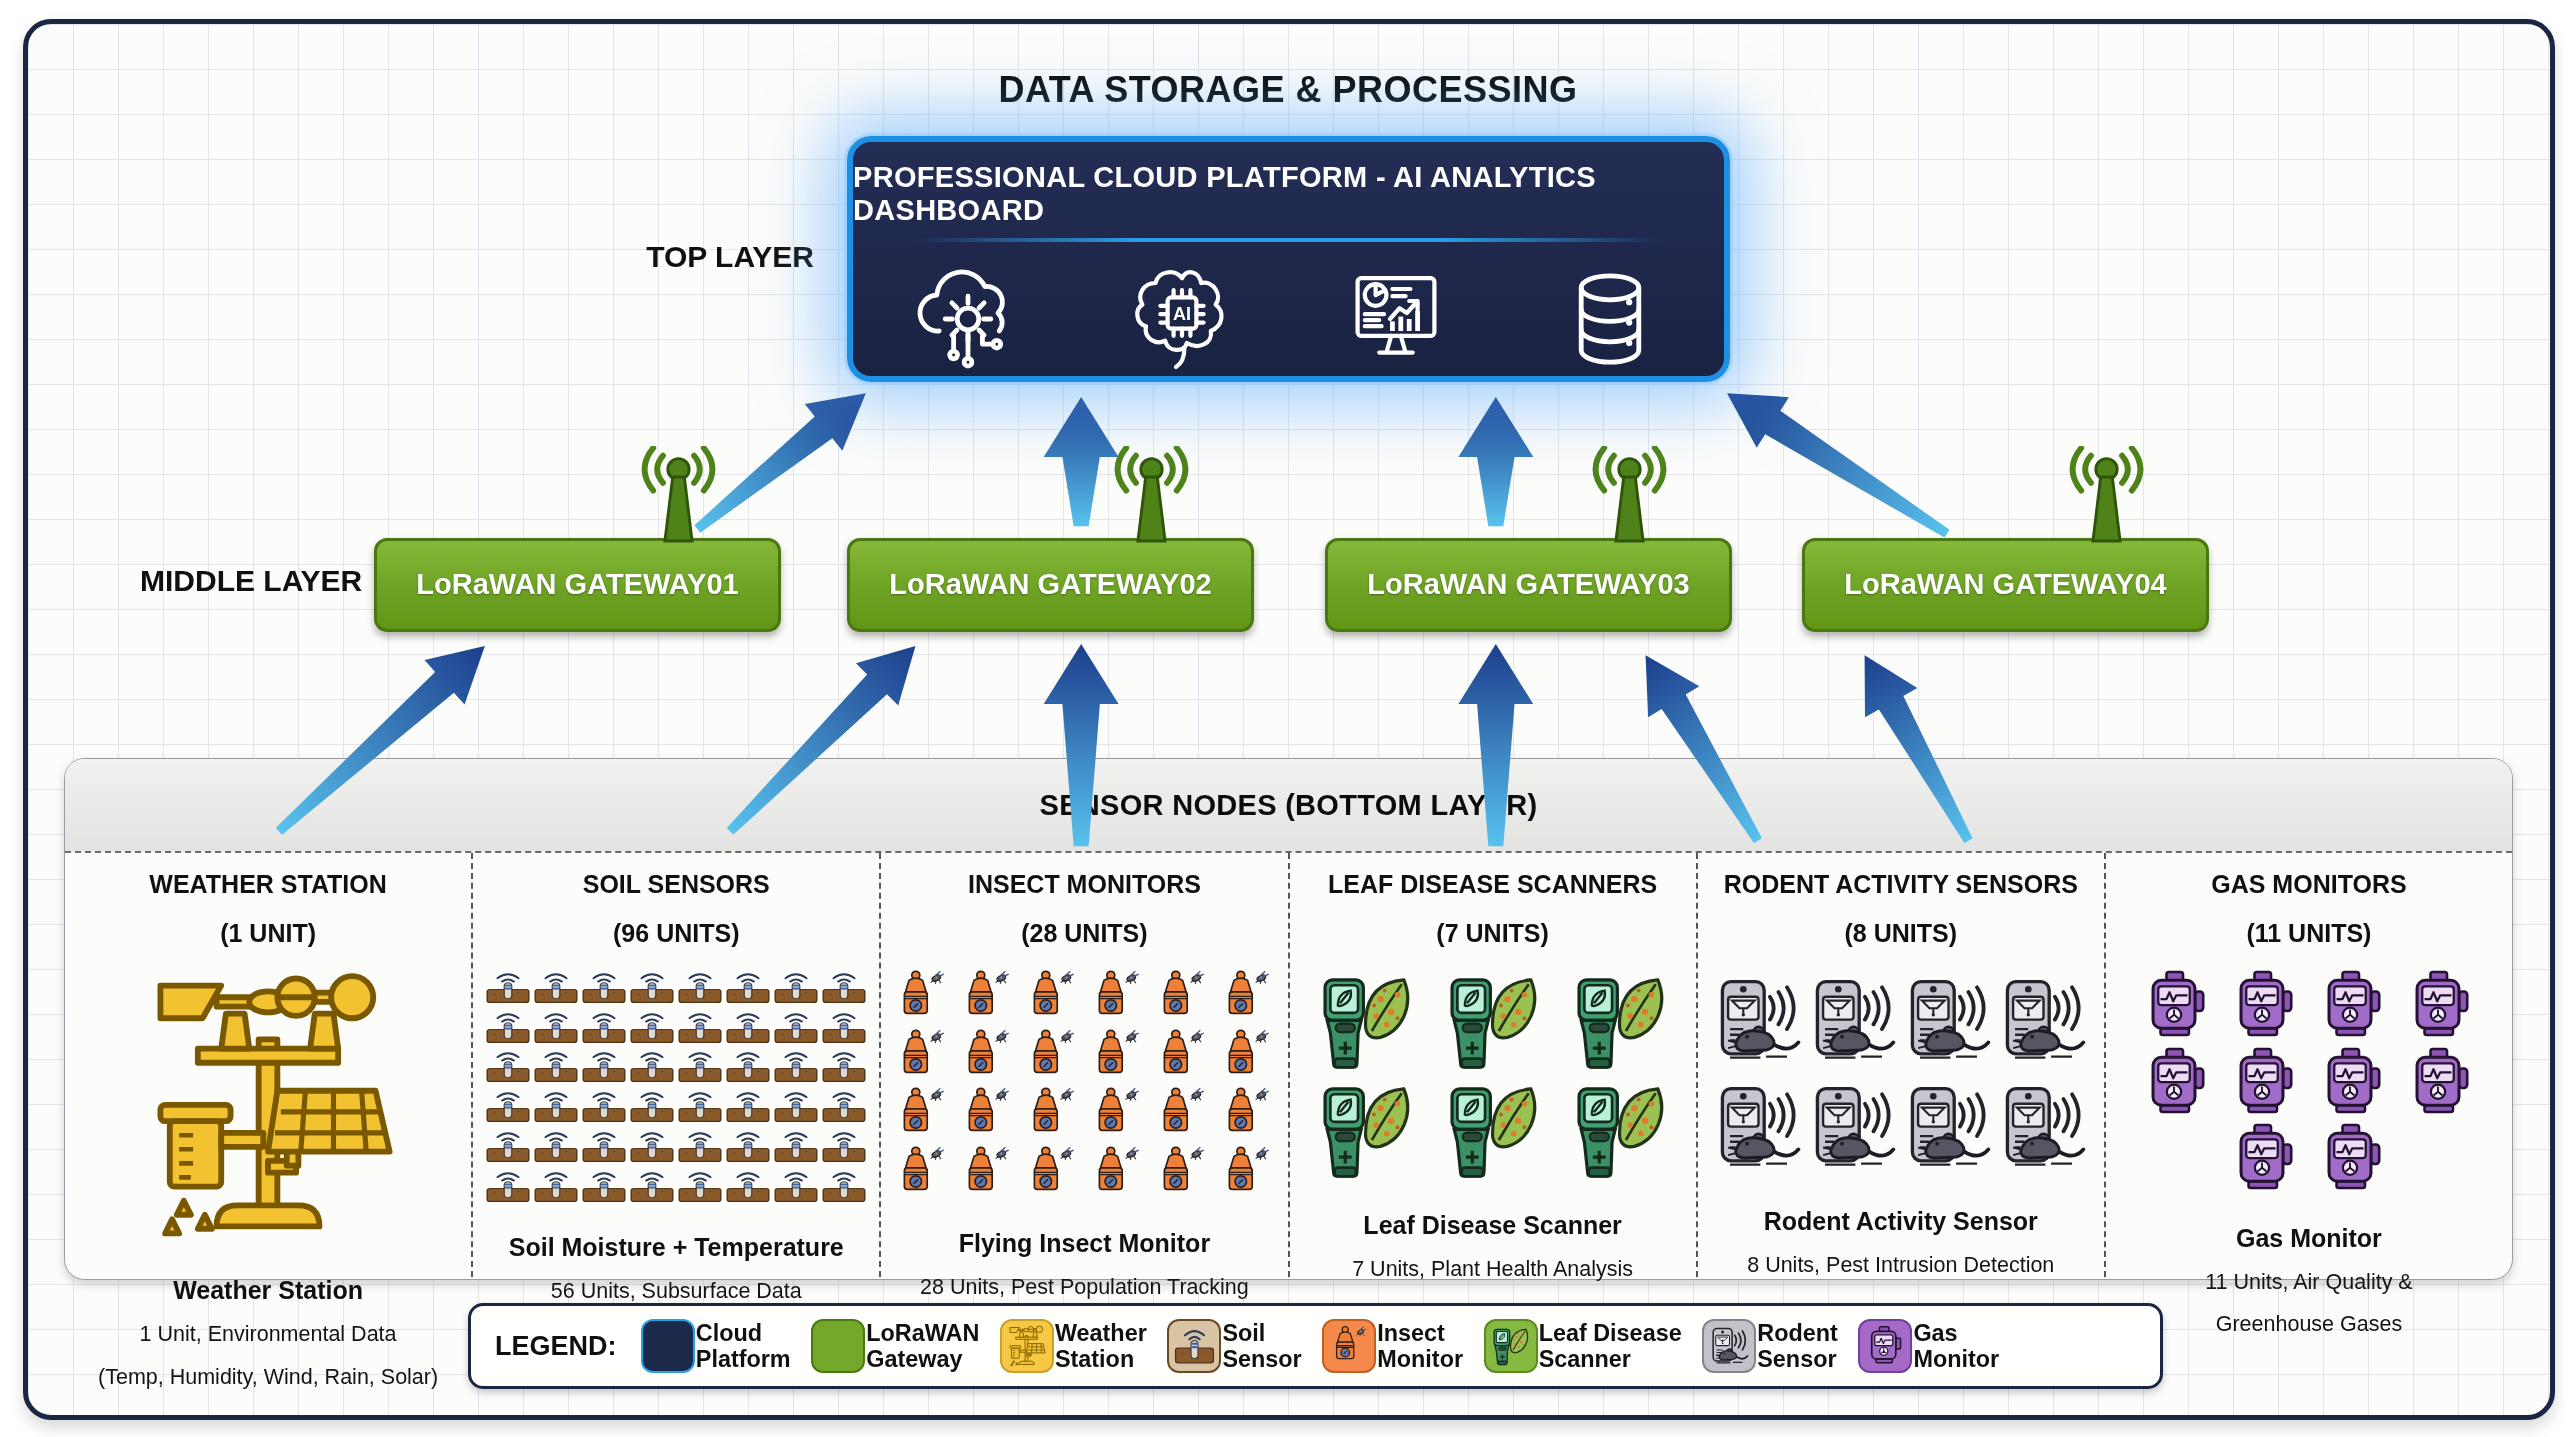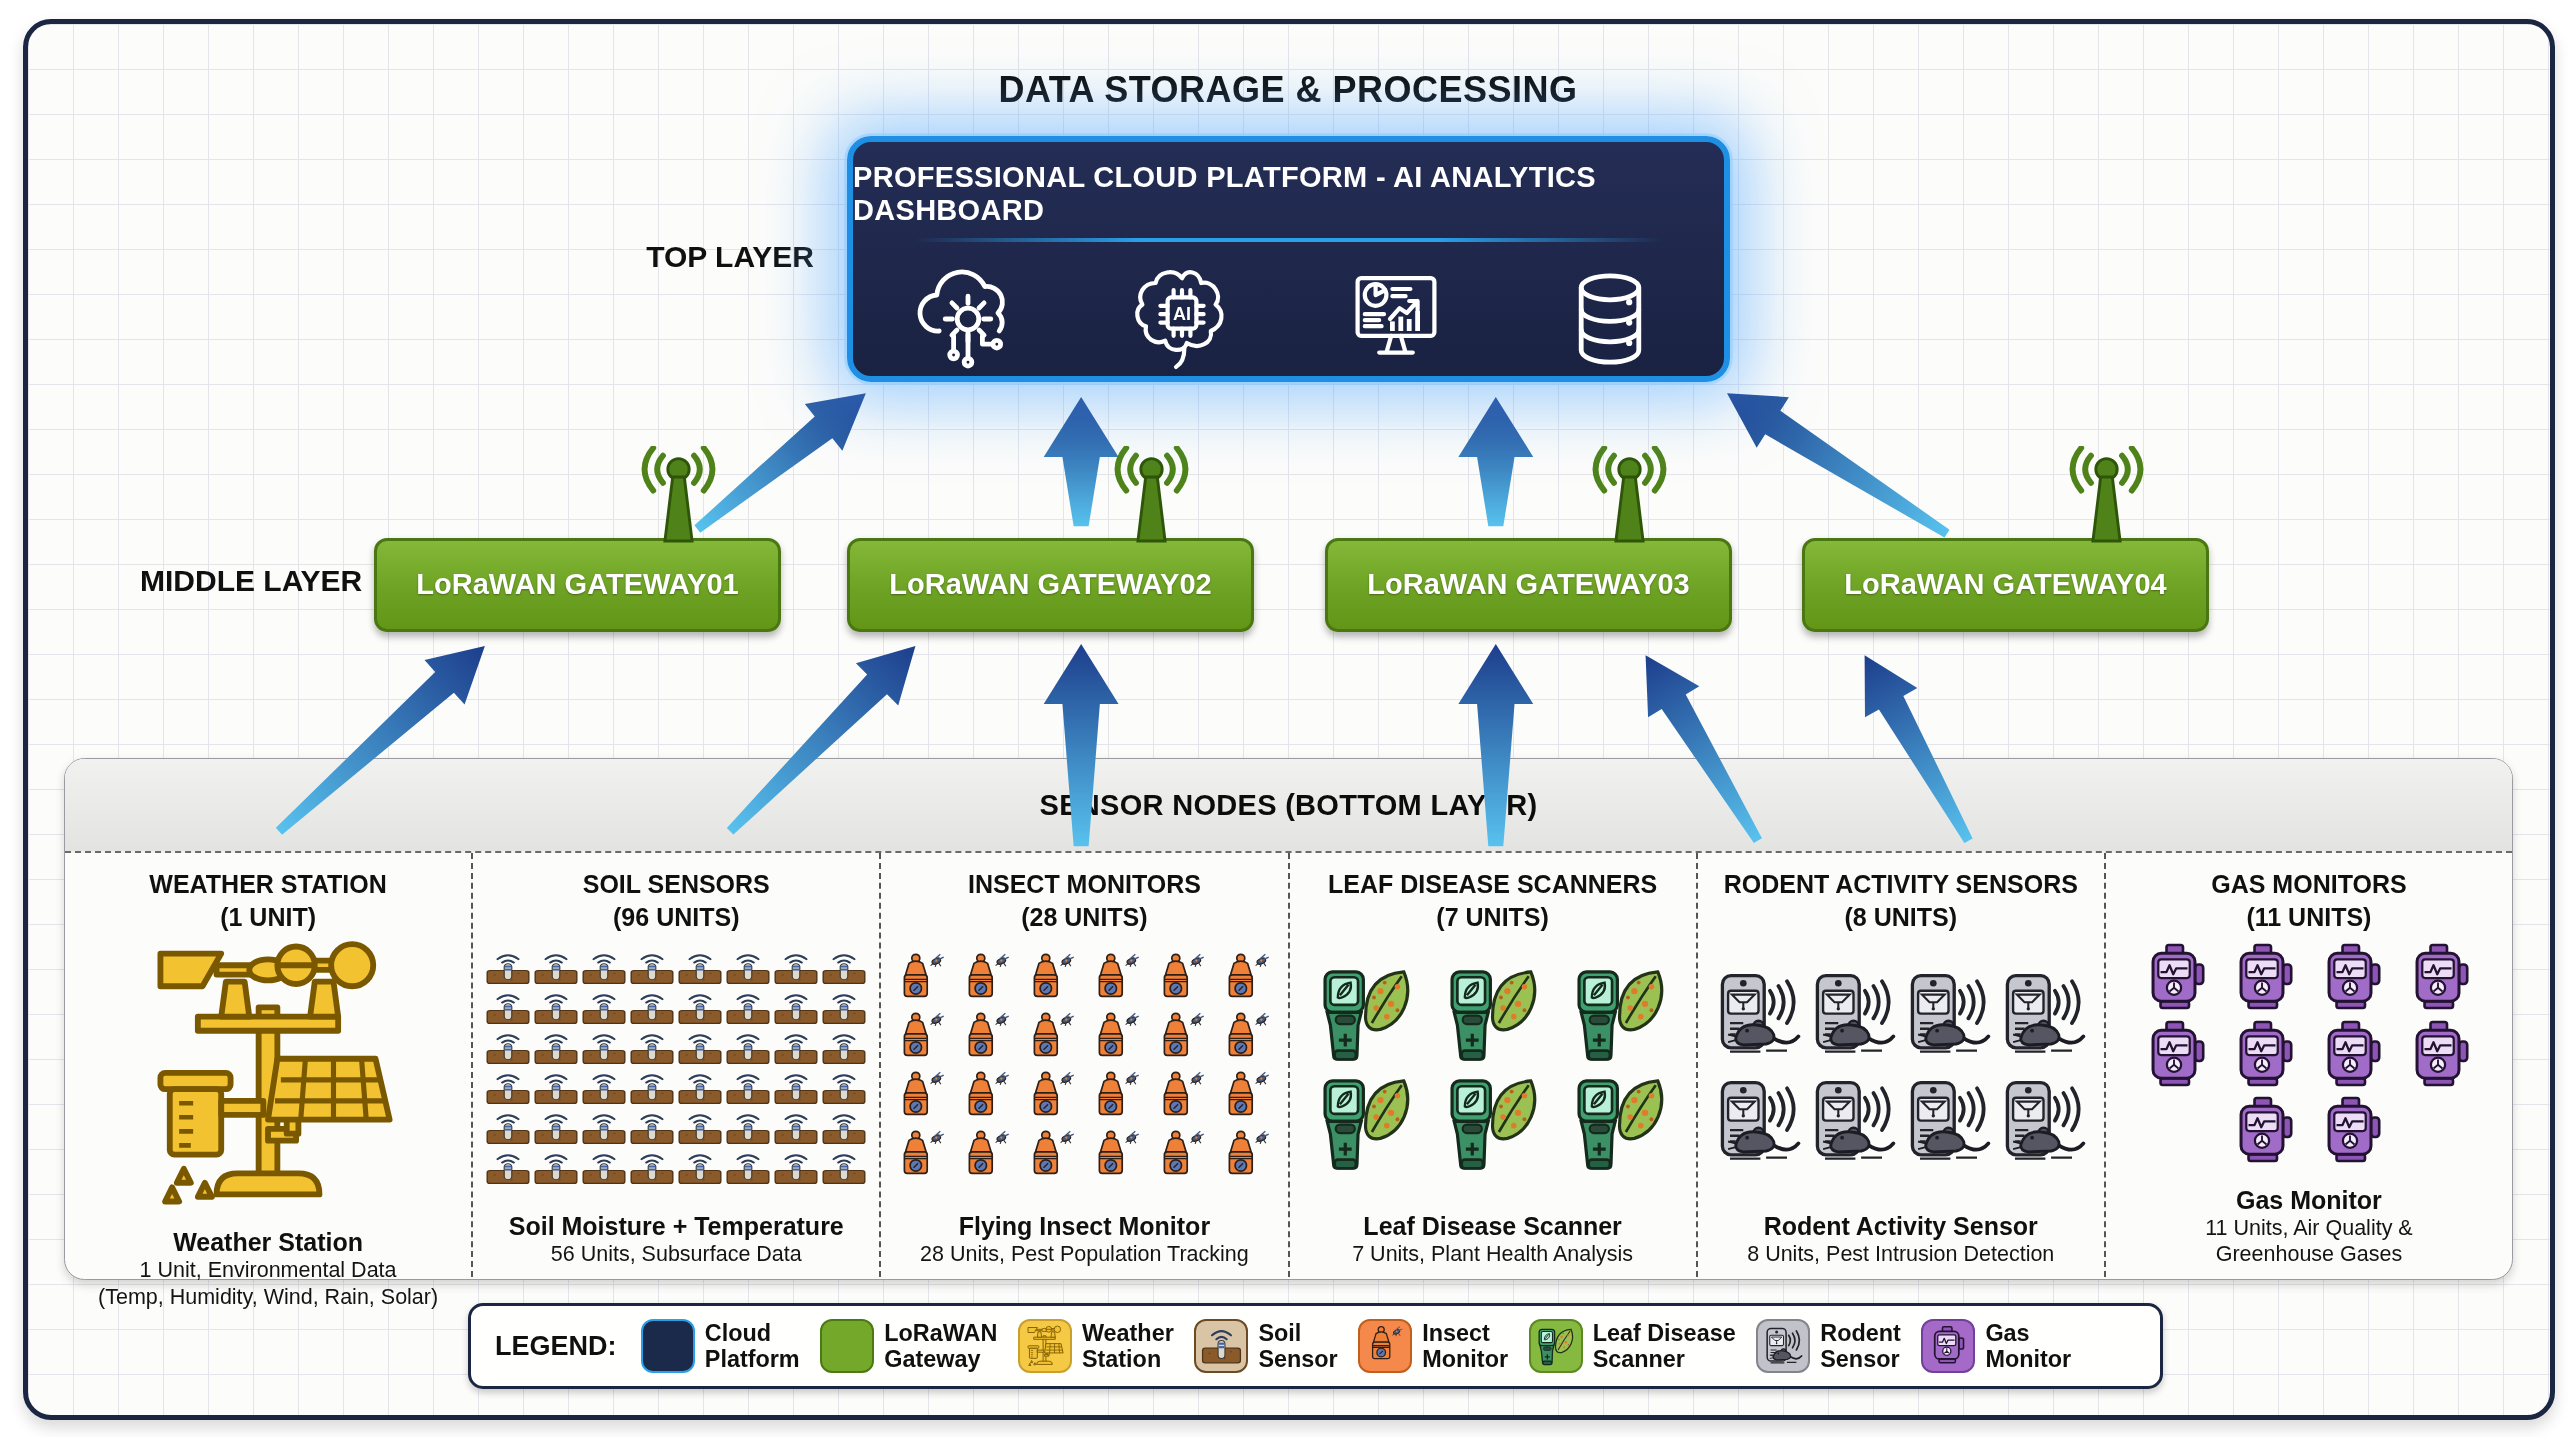--- a/index.html
+++ b/index.html
@@ -70,21 +70,21 @@
   .sensor-header{
     height:94px;border-radius:19px 19px 0 0;
     background:linear-gradient(180deg,#f1f1ef,#e3e3e1);
     border-bottom:2.8px dashed #6a6a6a;box-sizing:border-box;
     display:flex;align-items:center;justify-content:center;
     font-size:29px;font-weight:bold;color:#0c0c0c;letter-spacing:0.3px;
   }
   .sensor-cols{display:flex;height:424px}
   .sensor-col{
     flex:1 1 0;box-sizing:border-box;padding:15px 5.6px 9.4px 5.6px;
-    display:flex;flex-direction:column;align-items:center;
+    display:flex;flex-direction:column;align-items:center;gap:16px;
   }
   .sensor-col + .sensor-col{border-left:2.8px dashed #555}
   .col-heading,.col-units{font-size:25px;font-weight:bold;text-align:center;line-height:1.3}
   .icon-grid{flex:1;display:flex;flex-direction:column;justify-content:center;align-items:center;gap:1.9px;margin:3.7px 0}
   .grid-row{display:flex;justify-content:center}
   .caption-title{font-size:25px;font-weight:bold;text-align:center;margin-top:7px}
   .caption-line{font-size:21.5px;text-align:right;line-height:1.22;color:#141414}
   
   [data-grid="0"] .glyph{width:290px;height:281px}
   [data-grid="1"] .glyph{width:48px;height:38px}
@@ -94,21 +94,21 @@
   [data-grid="5"] .glyph{width:88px;height:75px}
   .glyph use{width:100%;height:100%}
   
   .legend-box{
     left:468px;top:1303px;width:1695px;height:86px;border-radius:15px;
     background:#fffffe;border:3.7px solid #1a2642;box-sizing:border-box;
     box-shadow:0 3.7px 7.5px rgba(0,0,0,.2);
     display:flex;align-items:center;padding:0 24px;gap:20.6px;z-index:4;
   }
   .legend-label{font-size:27px;font-weight:bold;margin-right:3.7px}
-  .legend-item{display:flex;align-items:center;gap:10px;flex:0 0 auto}
+  .legend-item{display:flex;align-items:center;gap:1px;flex:0 0 auto}
   .legend-swatch{
     width:54px;height:54px;border-radius:12px;border:2.8px solid #888;box-sizing:border-box;
     display:flex;align-items:center;justify-content:center;flex:0 0 auto;
   }
   .legend-swatch svg{width:43px;height:43px}
   .legend-text{font-size:23.4px;font-weight:bold;line-height:1.12}
   
   #arrow-layer{position:absolute;left:0;top:0;width:2576px;height:1438px;z-index:2;pointer-events:none}
   .defs-holder{position:absolute;width:0;height:0;overflow:hidden}
 </style>

